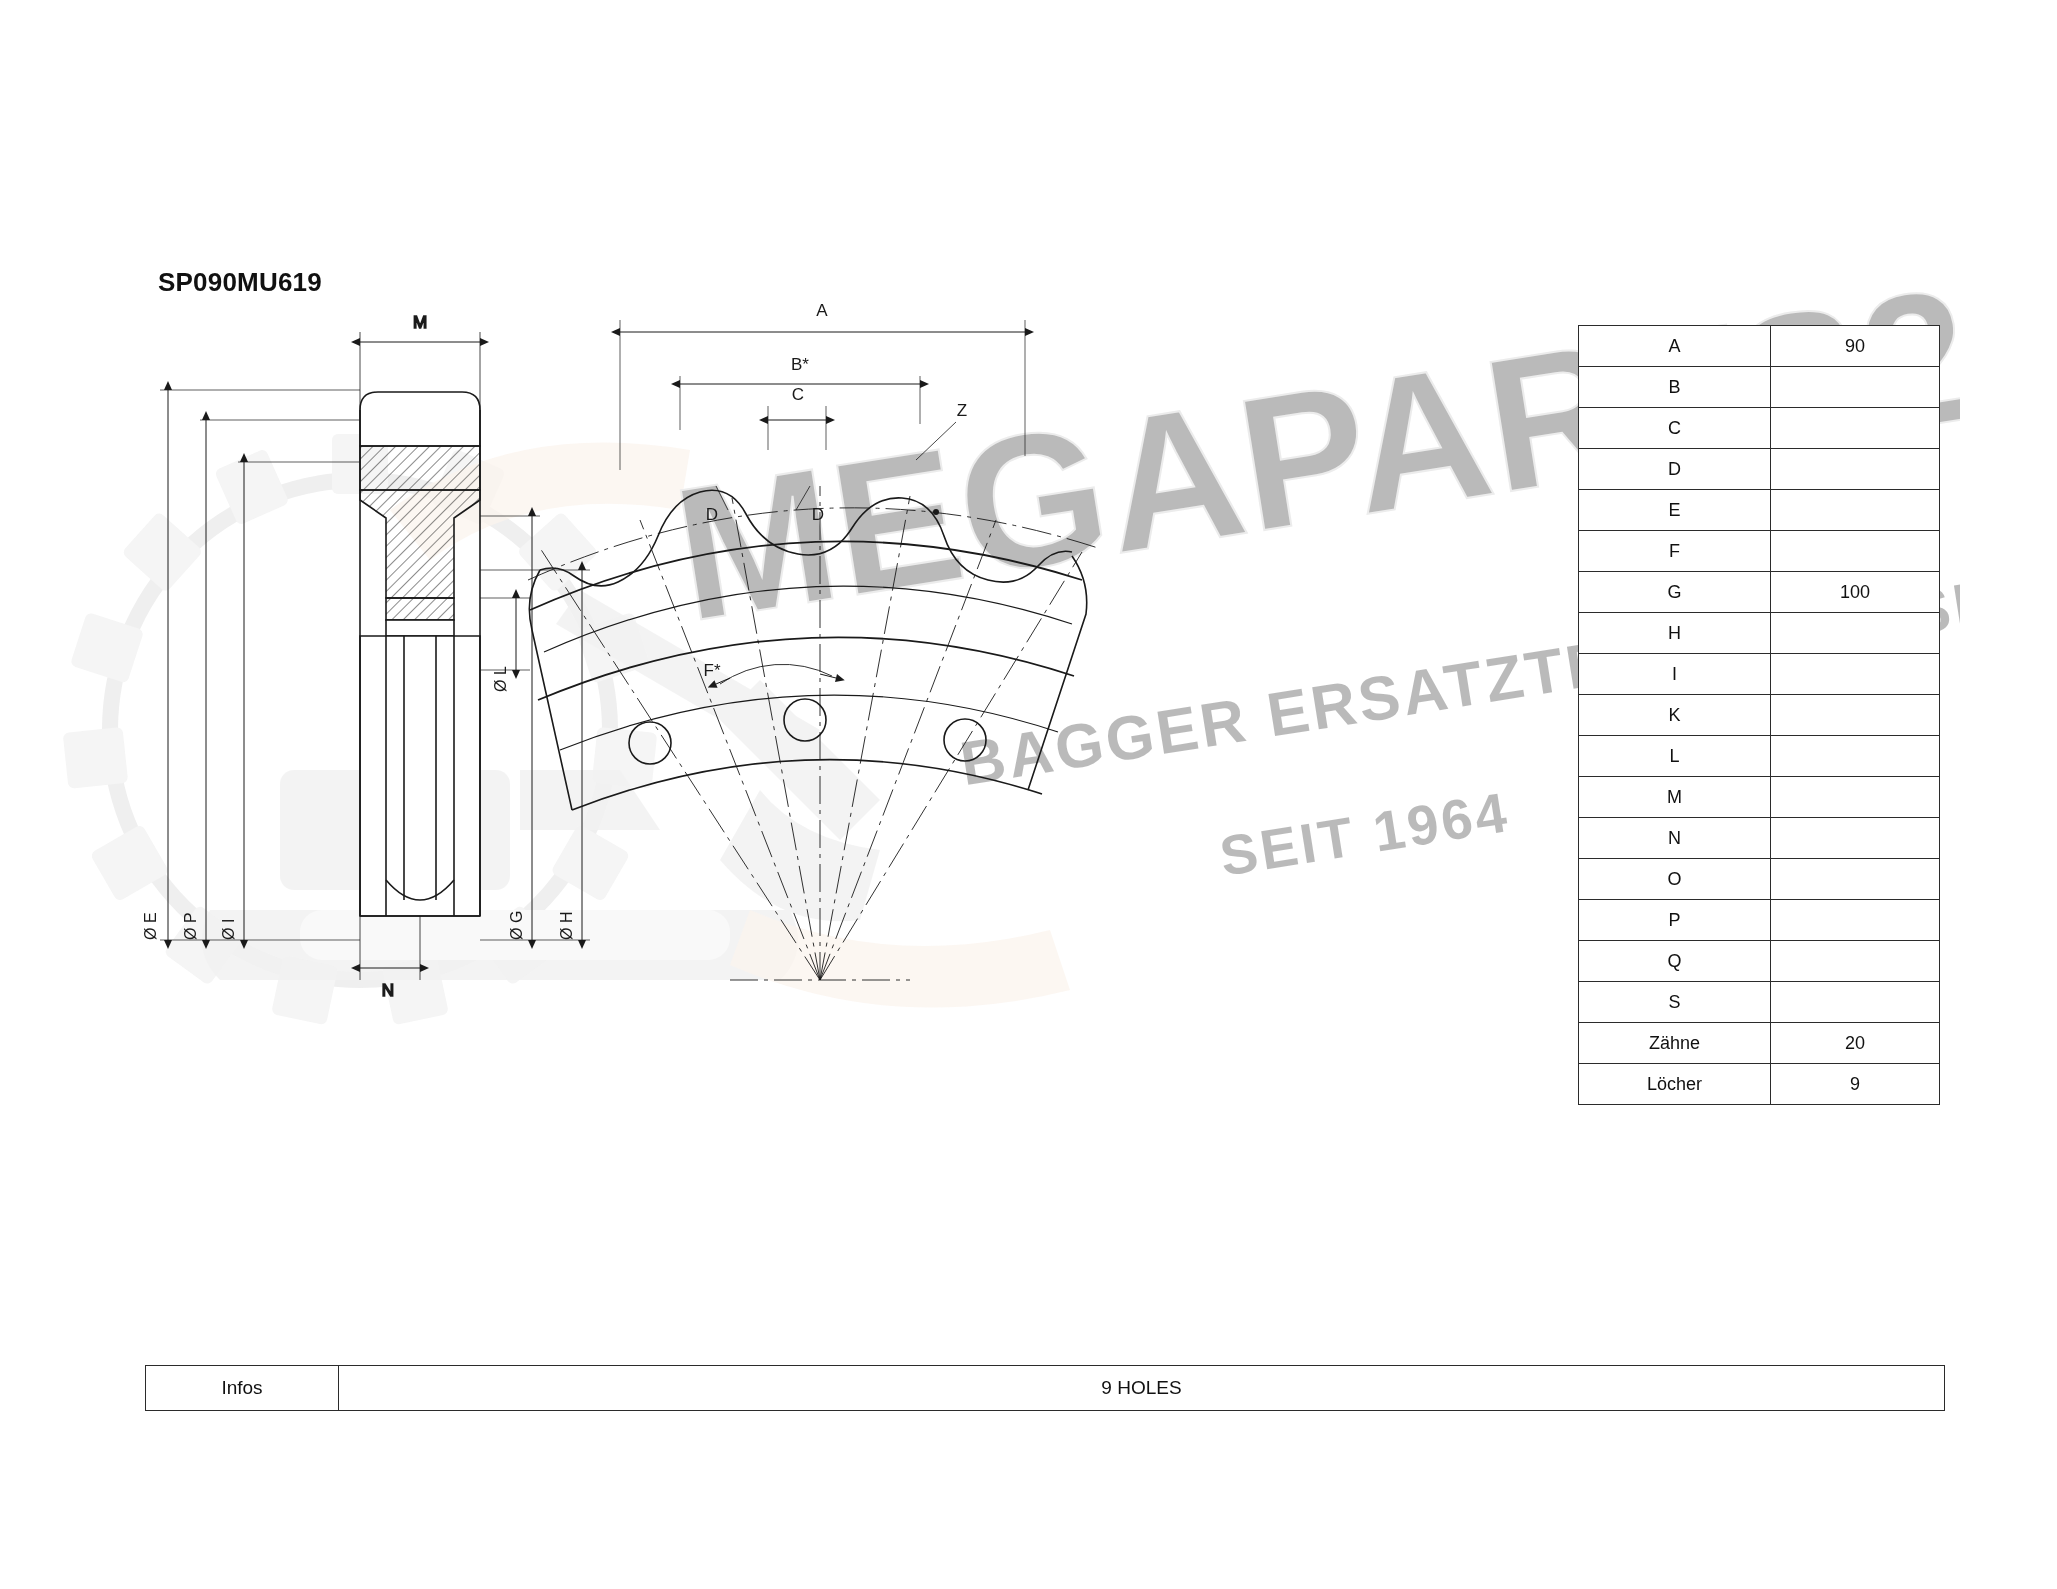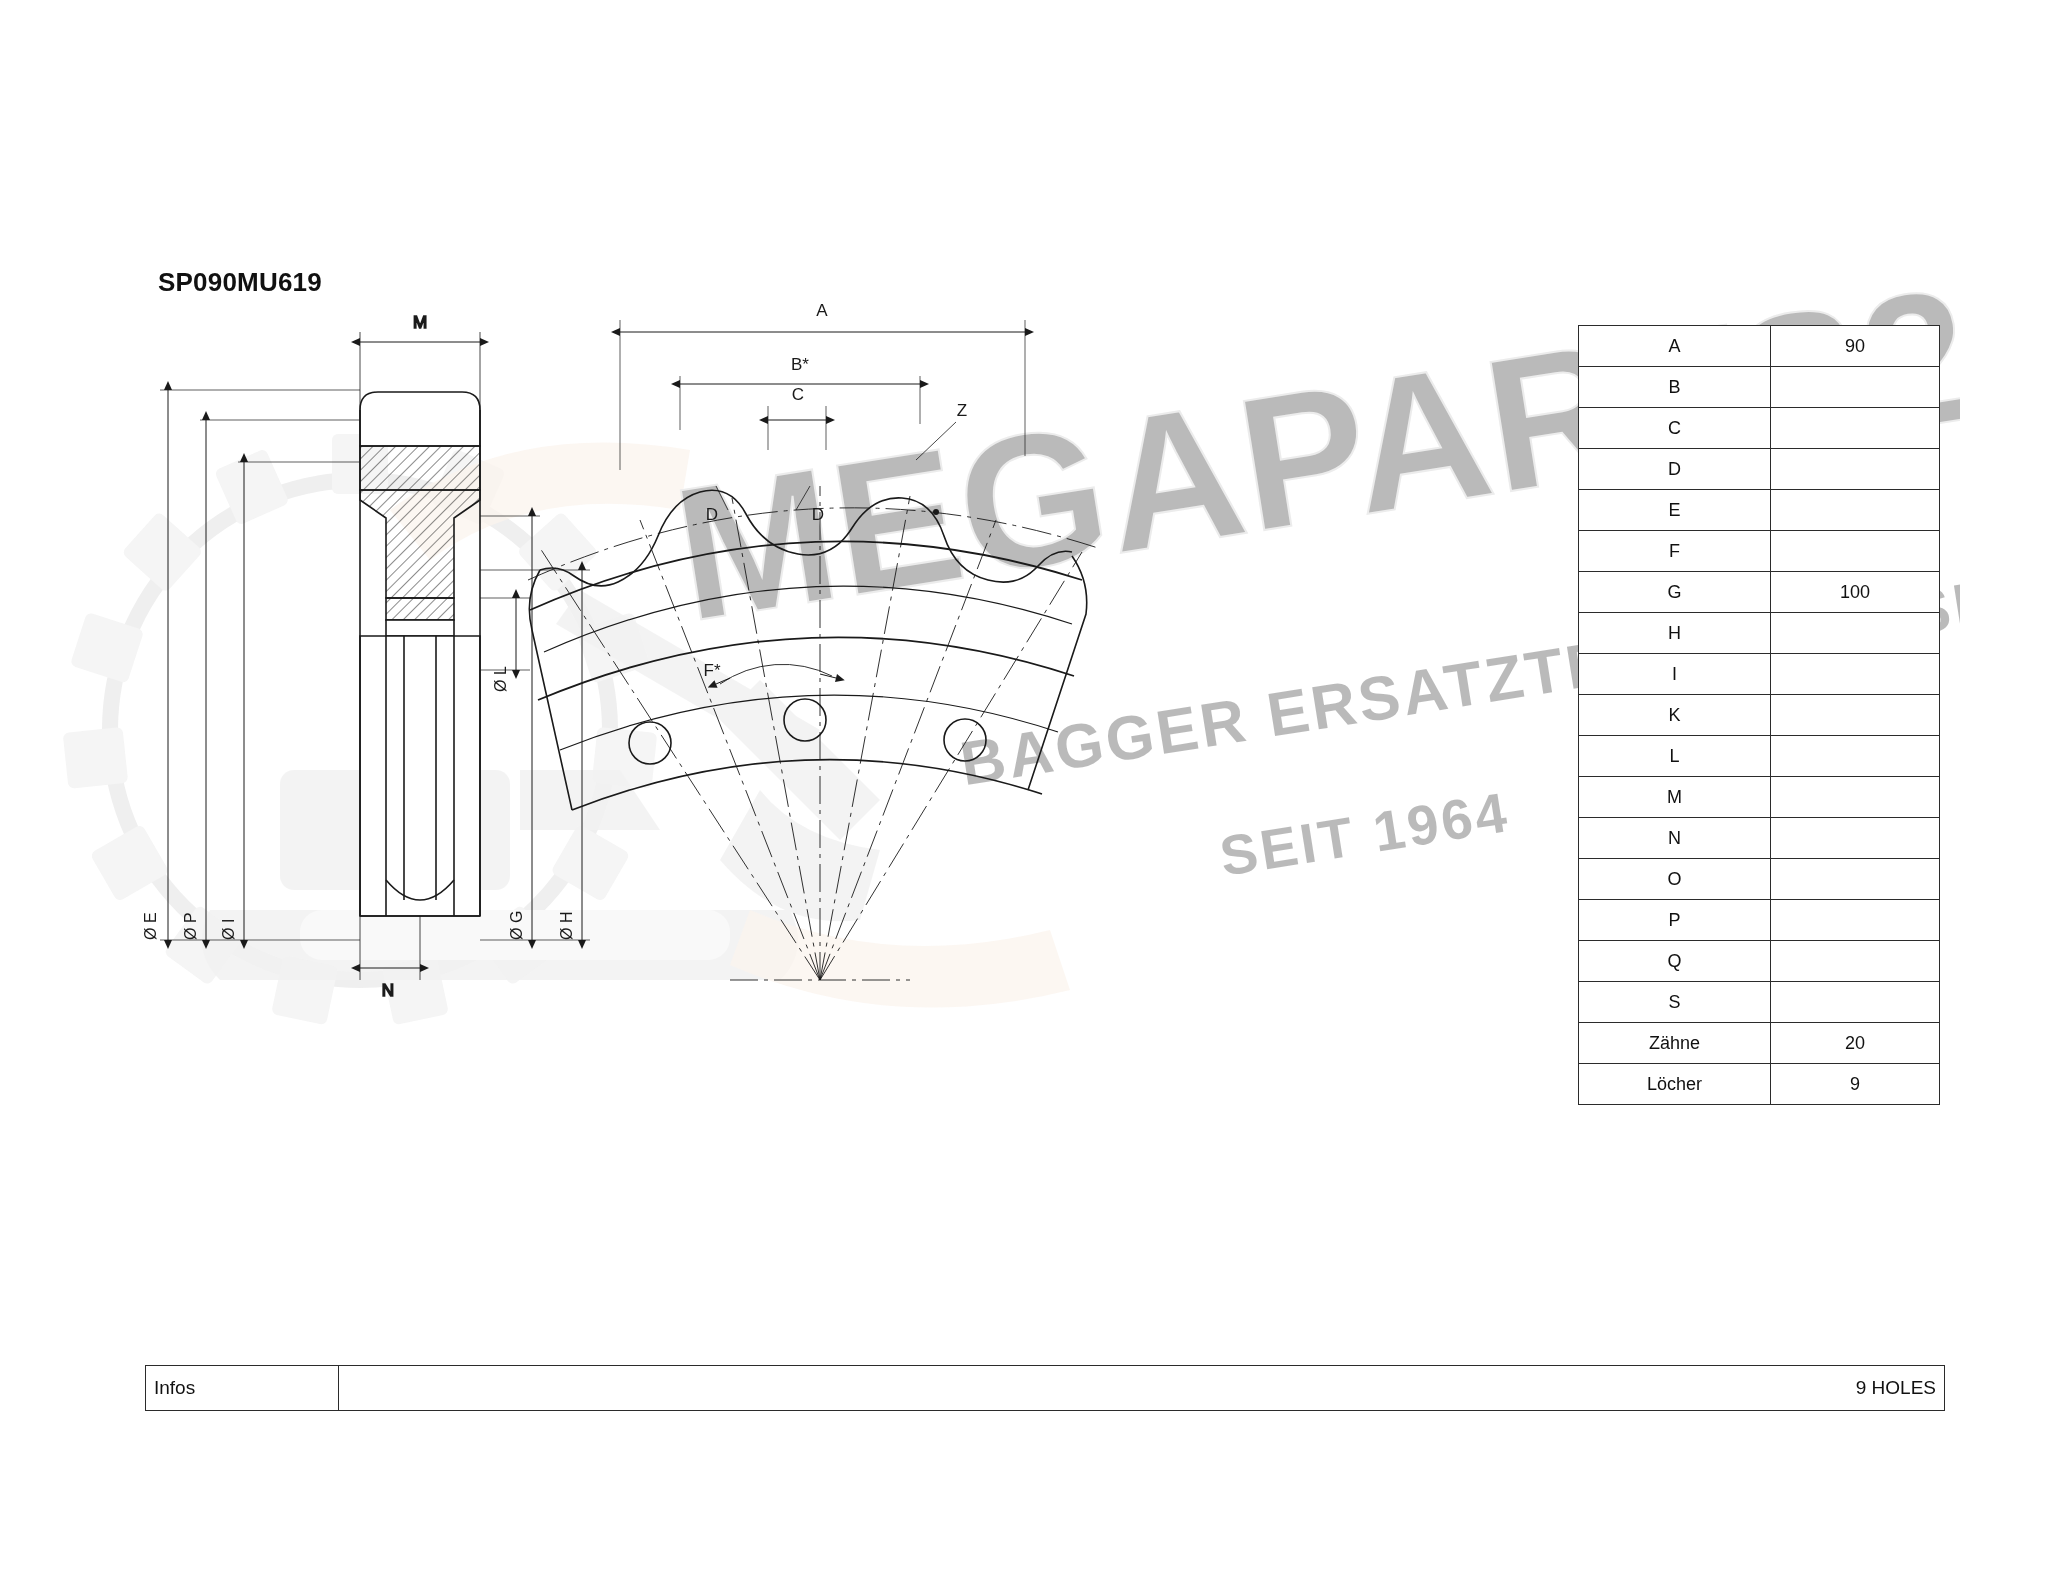--- a/index.html
+++ b/index.html
@@ -96,24 +96,24 @@
   .infos-table td {
     border: 1px solid #2b2b2b;
     height: 44px;
     font-size: 19px;
     color: #111;
     padding: 0 8px;
     vertical-align: middle;
   }
   .infos-table td.lbl {
     width: 176px;
-    text-align: left;
+    text-align: center;
   }
   .infos-table td.txt {
-    text-align: right;
+    text-align: center;
   }
 
   svg text {
     font-family: "Liberation Sans", sans-serif;
     fill: #1a1a1a;
   }
 </style>
 </head>
 <body>
 

